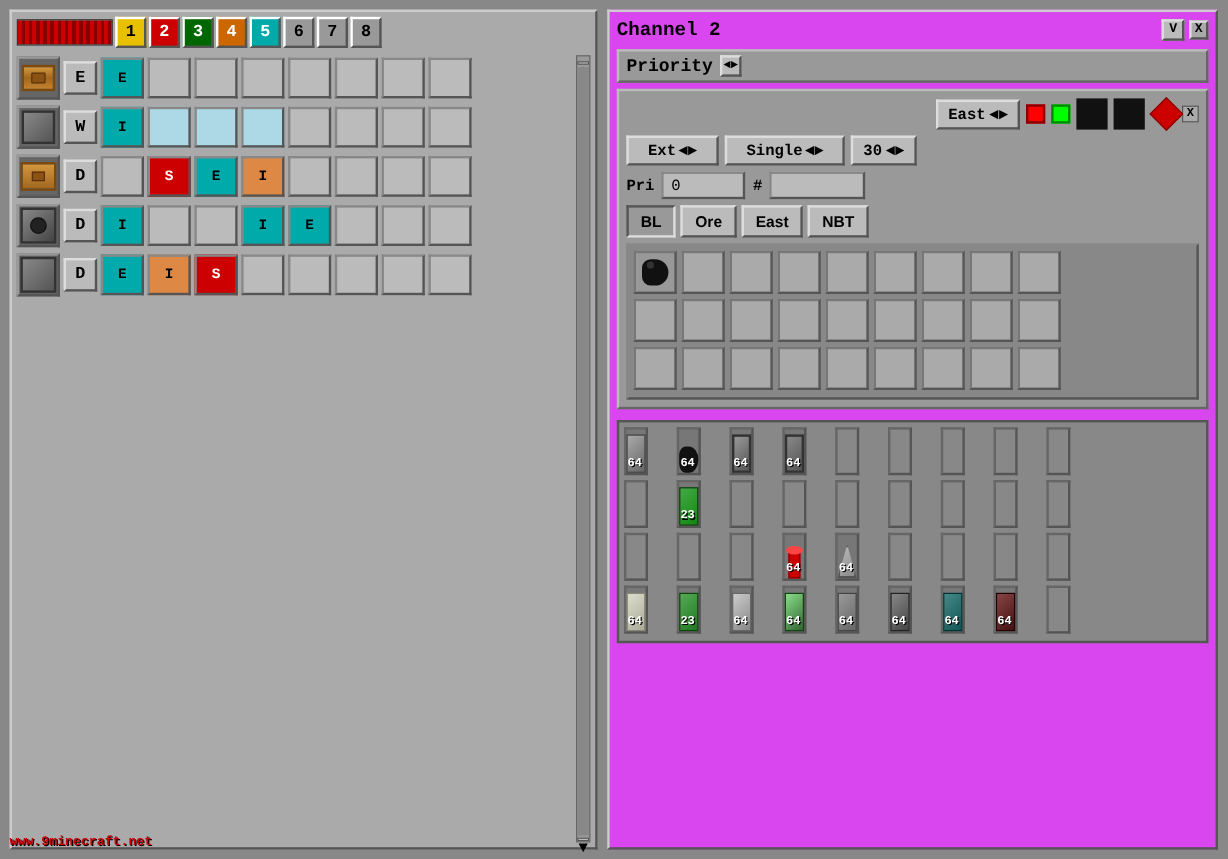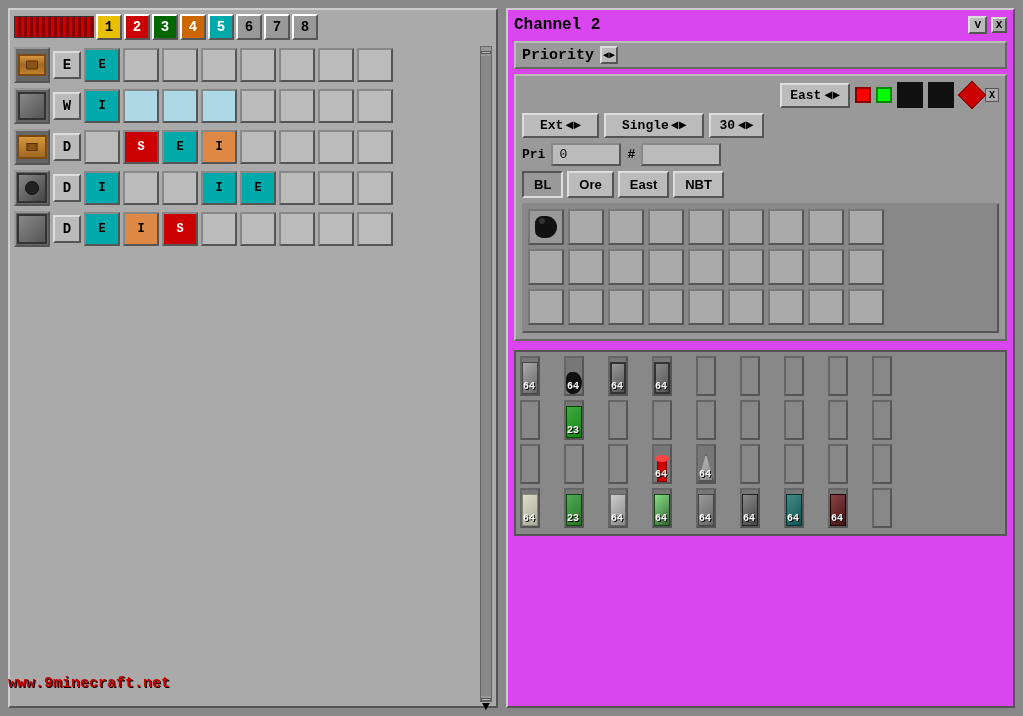--- a/index.html
+++ b/index.html
@@ -414,24 +414,24 @@
       text-shadow: 1px 1px 0 #000;
       padding: 1px 2px;
       position: absolute;
       bottom: 1px;
       right: 1px;
     }
 
     
     .watermark {
       position: absolute;
-      bottom: 24px;
+      bottom: 8px;
       left: 8px;
       color: #c00;
-      font-size: 15px;
+      font-size: 11px;
       font-weight: bold;
       text-shadow: 1px 1px 0 #000;
       z-index: 10;
     }
 
     .icon-ink-sac {
       width: 22px;
       height: 22px;
       background: #111;
       border-radius: 40% 60% 60% 40%;

